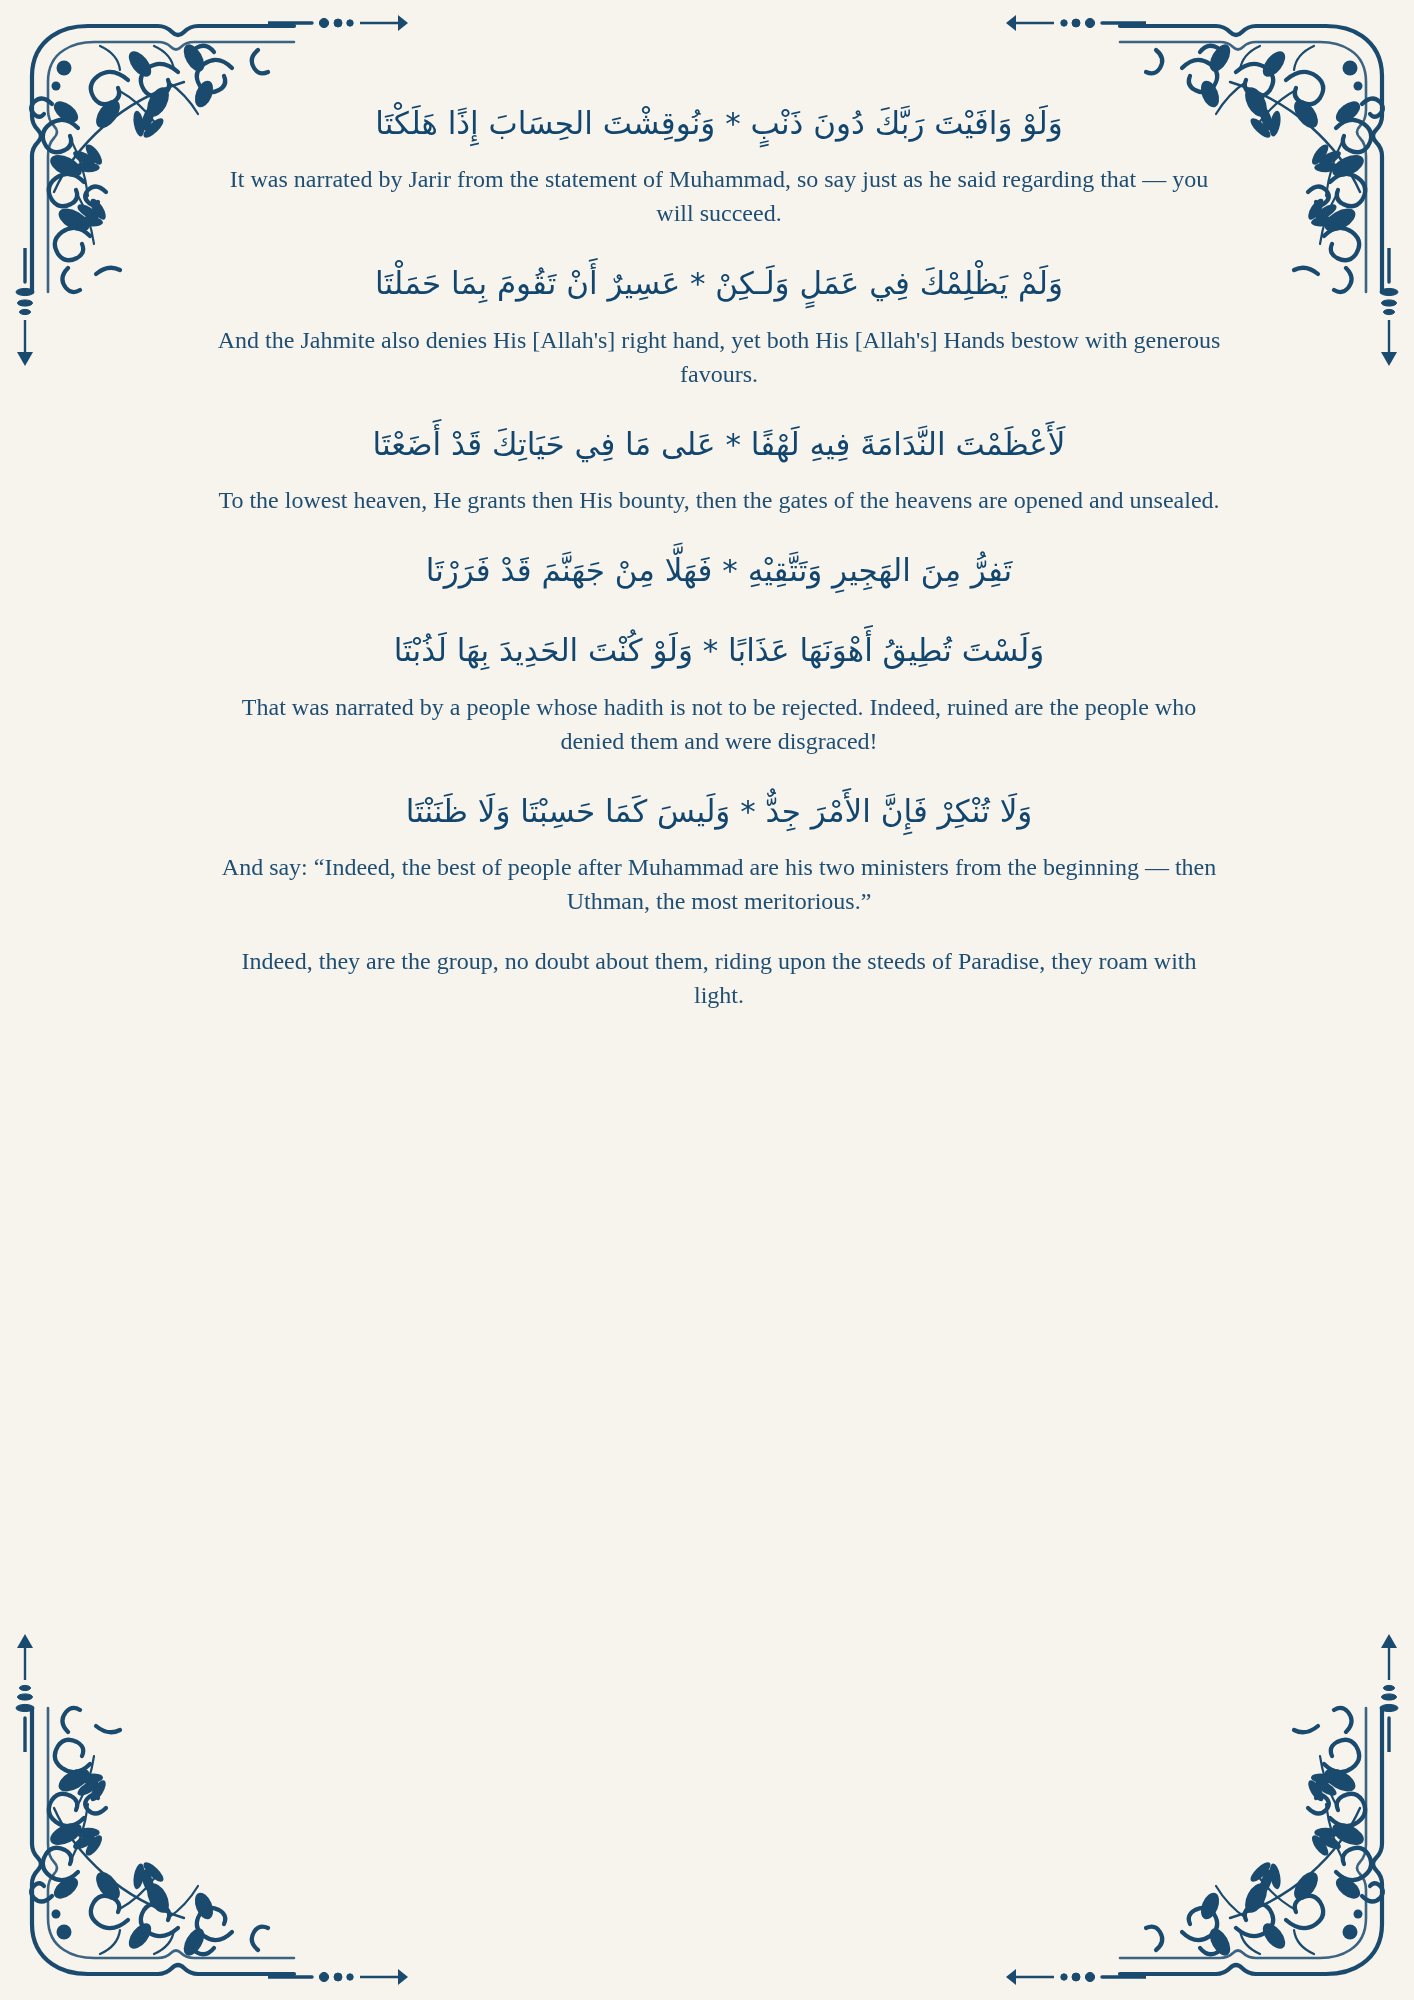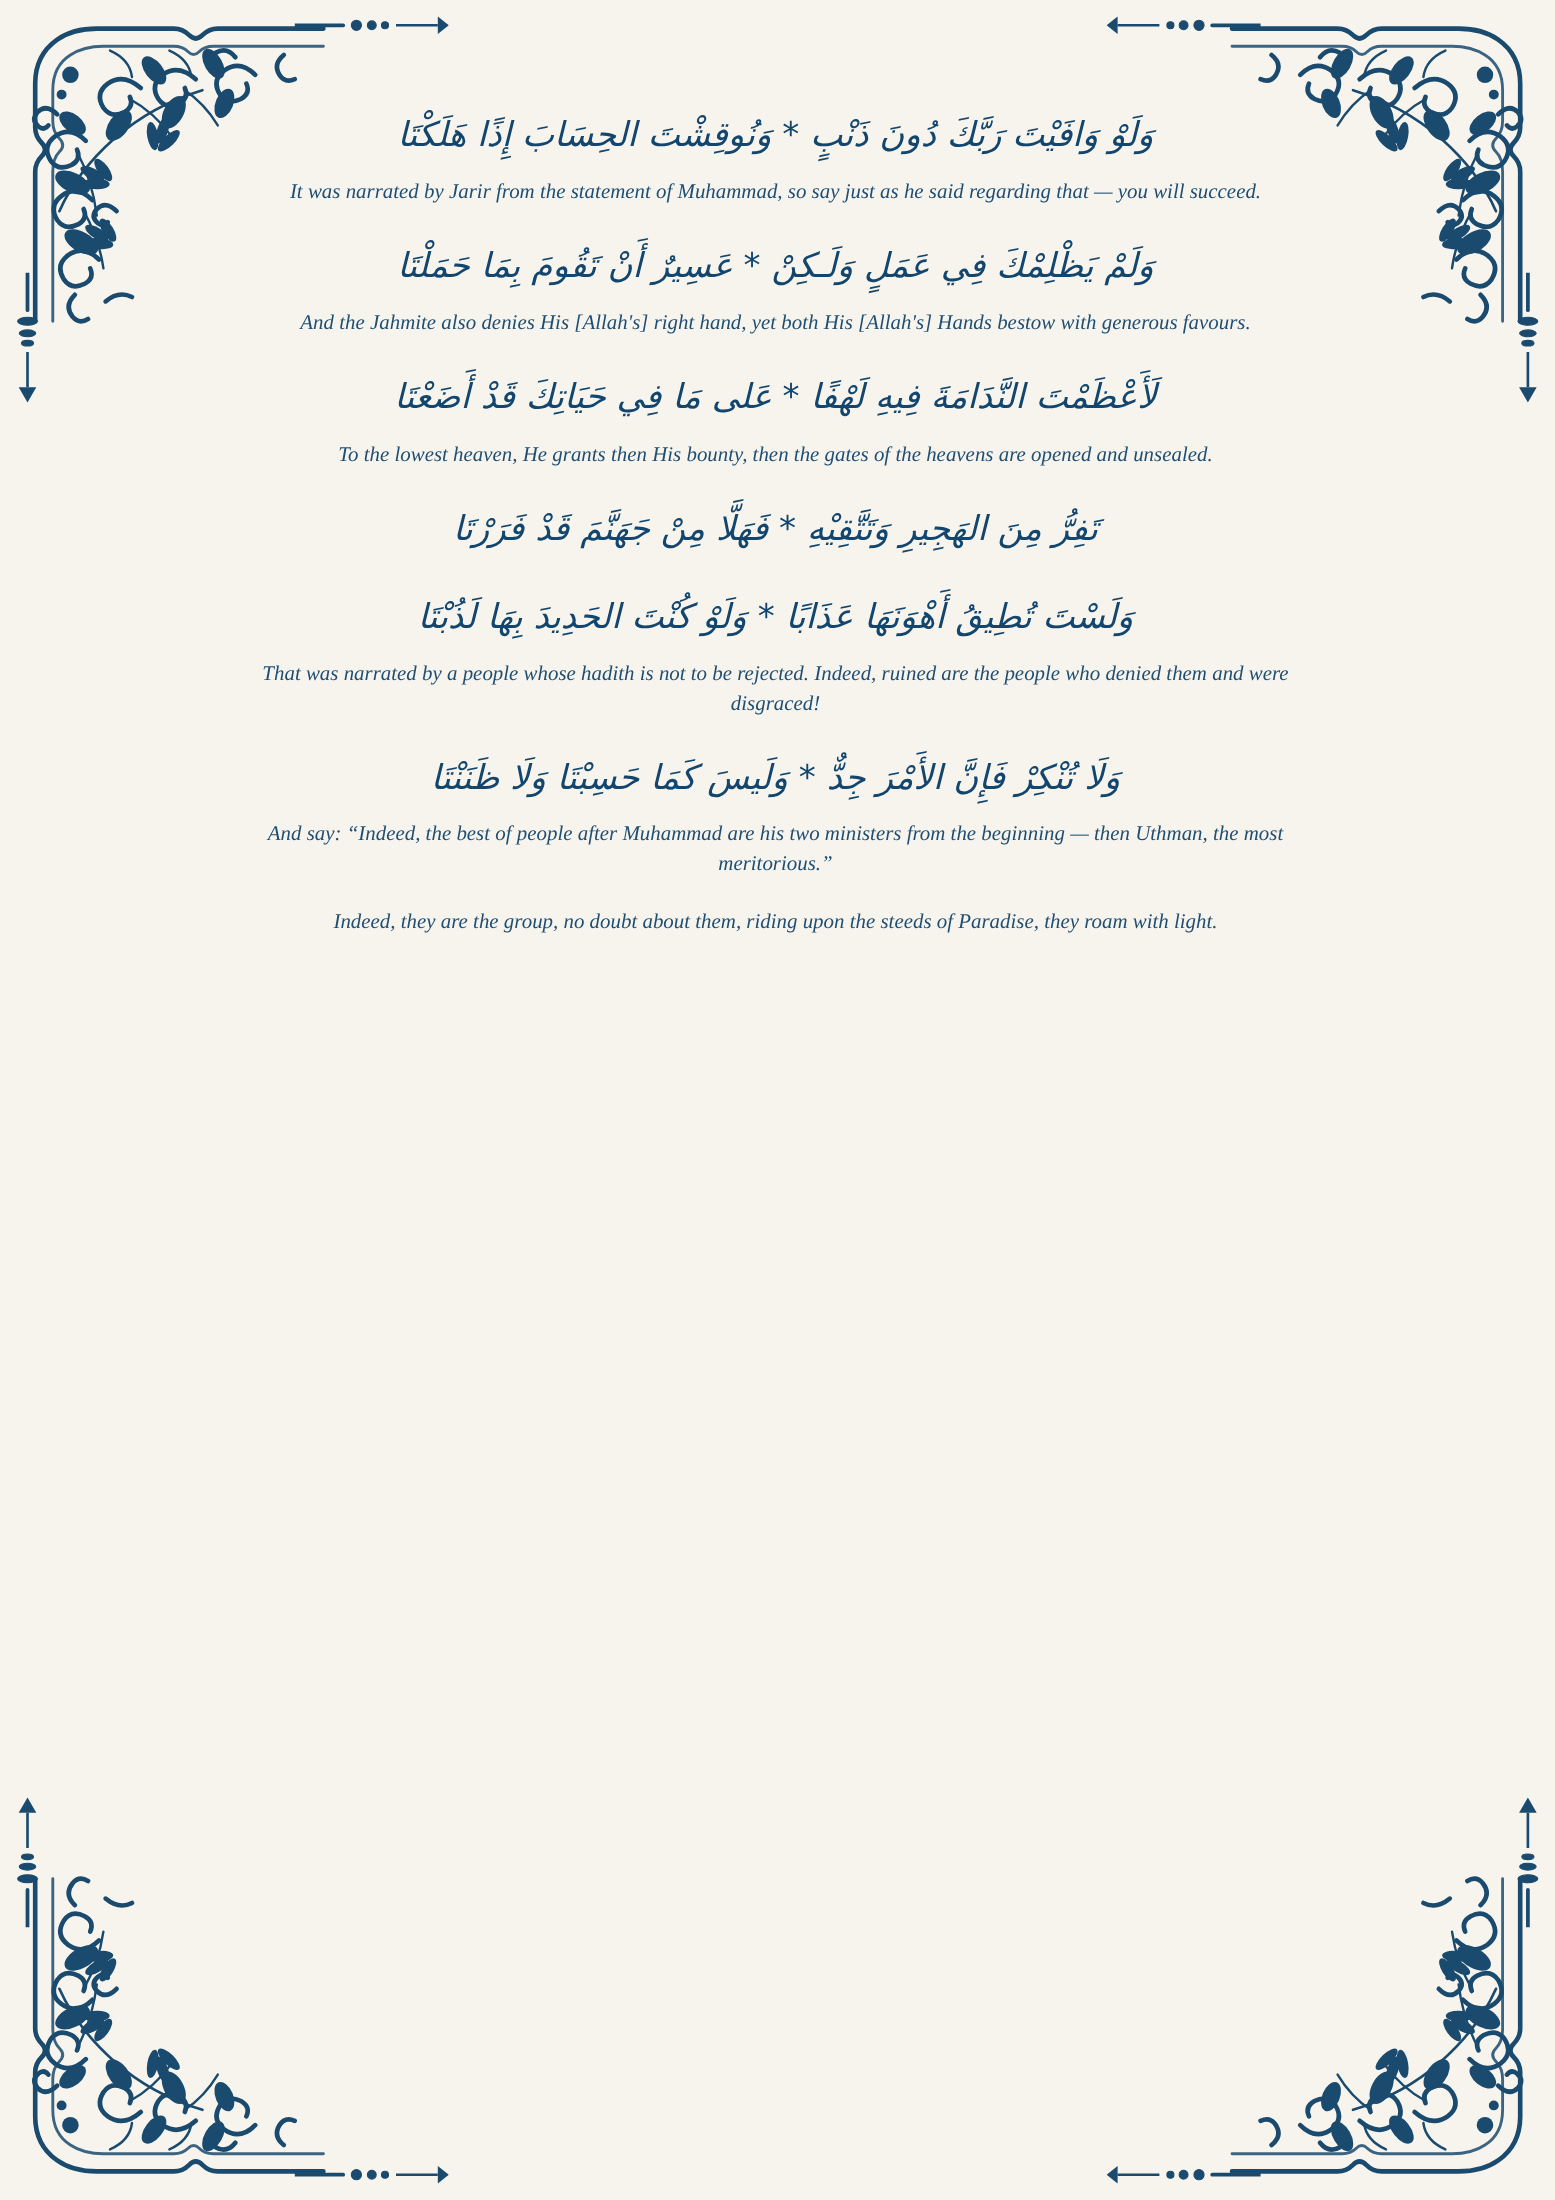--- a/index.html
+++ b/index.html
@@ -59,24 +59,23 @@
   .v-arrow svg { display: block; width: 100%; height: 100%; }
   .va-left-top     { left: 12px;  top: 248px; }
   .va-right-top    { right: 12px; top: 248px; transform: scaleX(-1); }
   .va-left-bottom  { left: 12px;  bottom: 248px; transform: scaleY(-1); }
   .va-right-bottom { right: 12px; bottom: 248px; transform: scale(-1,-1); }
 
   
   .content {
     position: absolute;
     top: 96px;
-    left: 128px;
+    left: 142px;
     width: 1154px;
     text-align: center;
-    font-style: italic;
   }
 
   .couplet {
     margin: 0 0 6px 0;
   }
 
   .arabic {
     direction: rtl;
     unicode-bidi: isolate;
     font-family: "DejaVu Sans", "Liberation Sans", sans-serif;
@@ -84,21 +83,21 @@
     line-height: 1.75;
     color: #12466e;
     text-align: center;
     margin: 0;
     padding: 0 10px;
     white-space: nowrap;
   }
 
   .translation {
     font-family: "Liberation Serif", "DejaVu Serif", serif;
-    font-size: 19px;
+    font-size: 24px;
     line-height: 1.42;
     color: #1f4e73;
     margin: 12px auto 0 auto;
     max-width: 1010px;
     text-align: center;
   }
 
   .couplet + .couplet { margin-top: 26px; }
 </style>
 </head>

